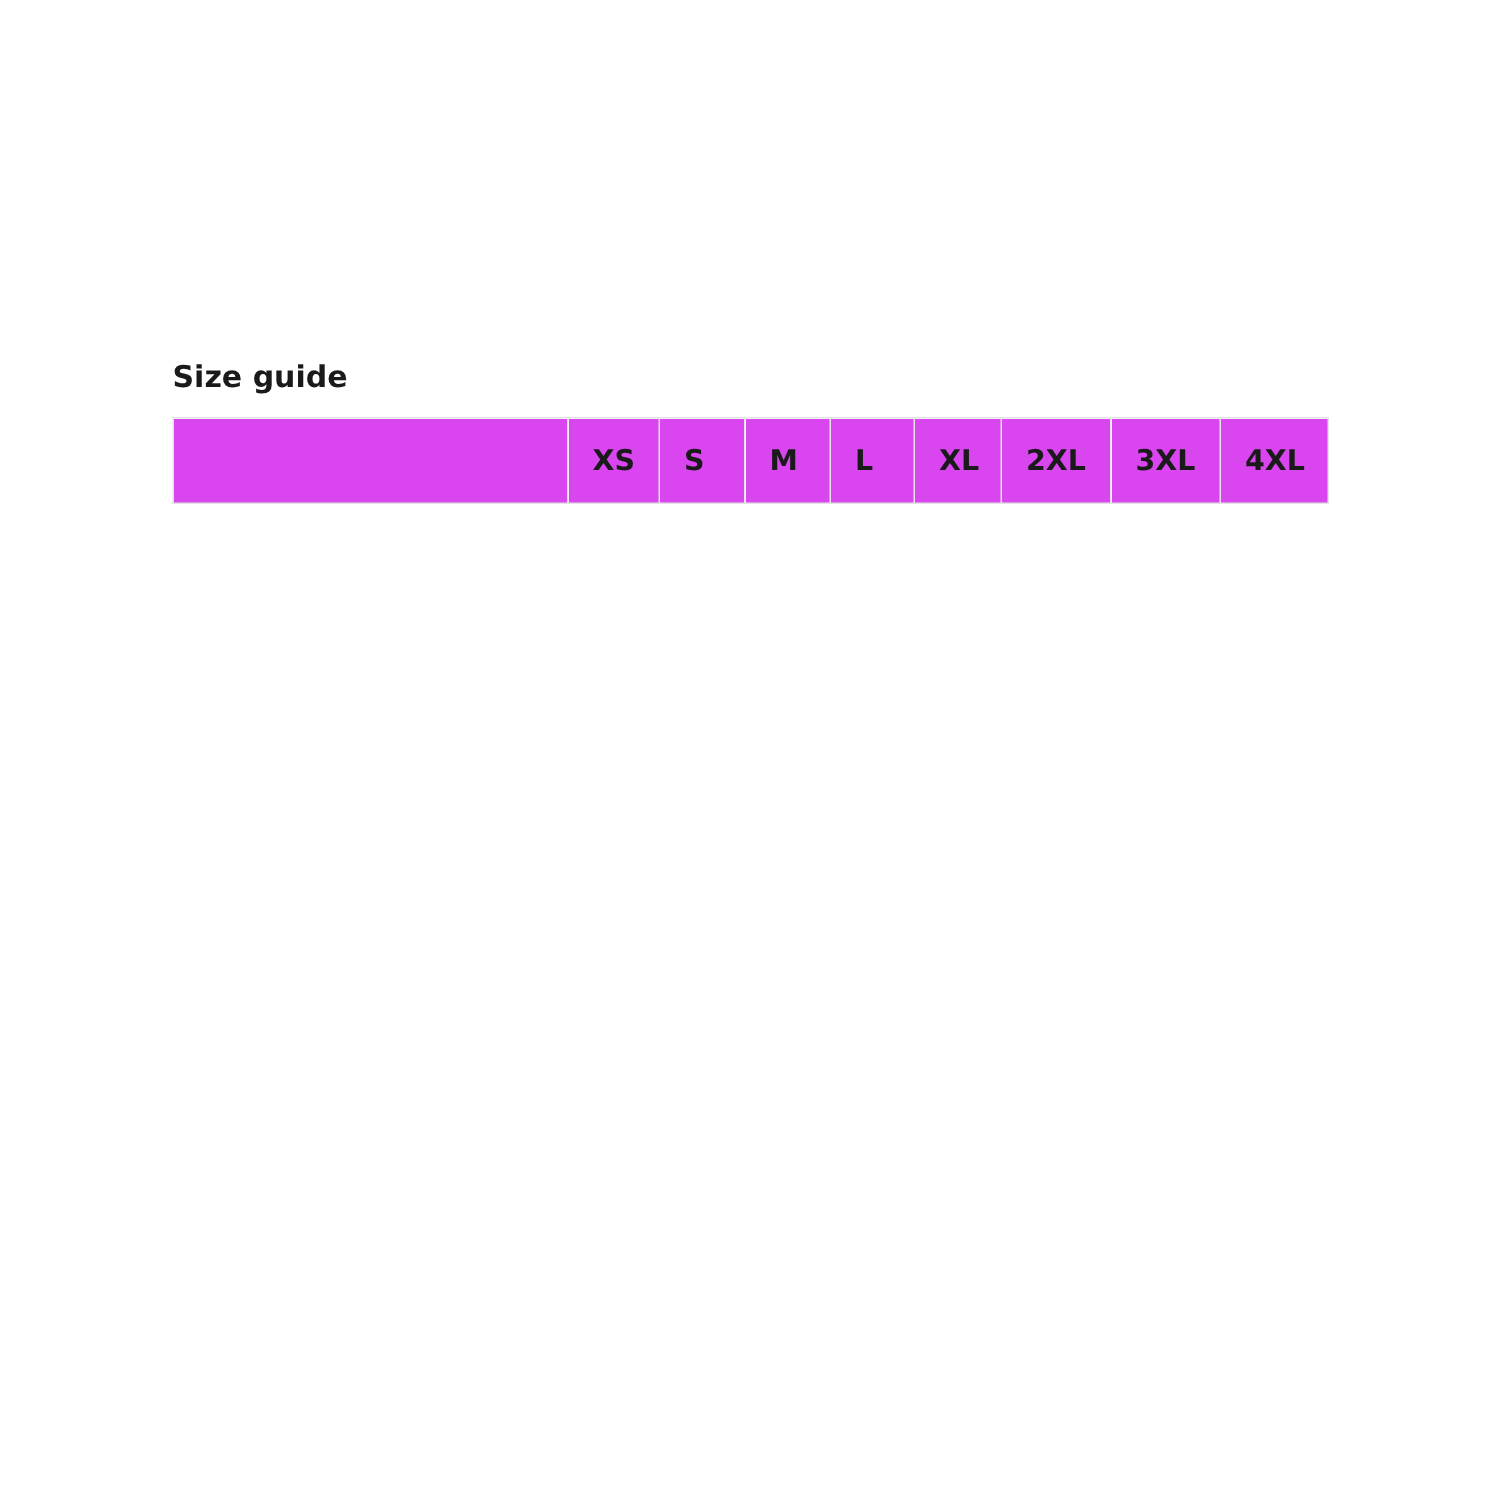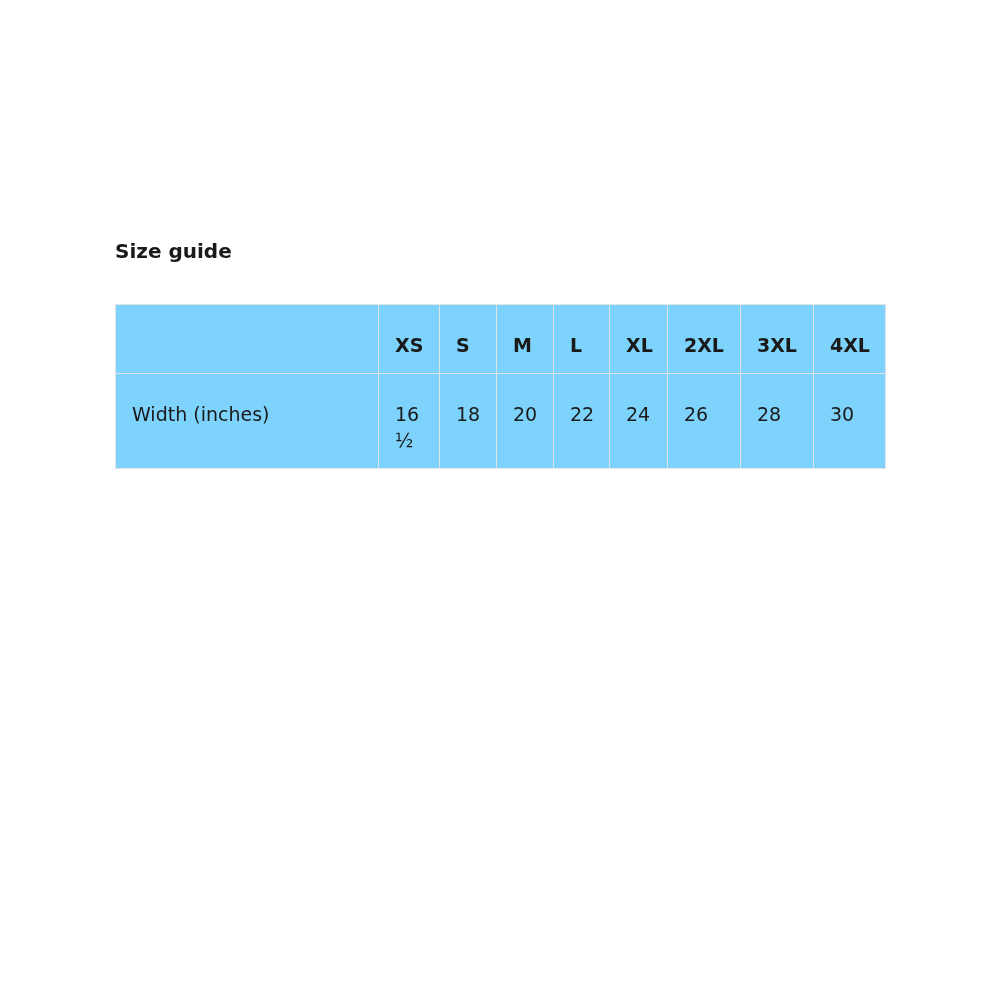--- a/index.html
+++ b/index.html
@@ -19,39 +19,39 @@
   .size-guide {
     position: absolute;
     left: 115px;
     top: 238px;
     width: 772px;
   }
   .size-guide-title {
     font-size: 20px;
     line-height: 26px;
     font-weight: bold;
-    margin: 0 0 40px 0;
+    margin: 0 0 14px 0;
     color: #1a1a1a;
   }
   table.size-table {
     border-collapse: collapse;
     table-layout: fixed;
     width: 770px;
     font-size: 19px;
     line-height: 26px;
     color: #1a1a1a;
   }
   table.size-table th,
   table.size-table td {
     border: 1px solid #e3e3e3;
-    padding: 27px 14px 15px 16px;
+    padding: 15px 14px 15px 16px;
     text-align: left;
     vertical-align: top;
     font-weight: normal;
-    background: #7dd3fc;
+    background: #d946ef;
     overflow: hidden;
   }
   table.size-table th {
     font-weight: bold;
   }
   td.row-label {
     font-weight: bold;
   }
   
   col.c-label { width: 263px; }
@@ -93,28 +93,17 @@
           <th>M</th>
           <th>L</th>
           <th>XL</th>
           <th>2XL</th>
           <th>3XL</th>
           <th>4XL</th>
         </tr>
       </thead>
 
       <tbody>
-        <tr>
-          <td class="row-label">Width (inches)</td>
-          <td>16 ½</td>
-          <td>18</td>
-          <td>20</td>
-          <td>22</td>
-          <td>24</td>
-          <td>26</td>
-          <td>28</td>
-          <td>30</td>
-        </tr>
       </tbody>
     </table>
 
   </section>
 </div>
 
 </body></html>

